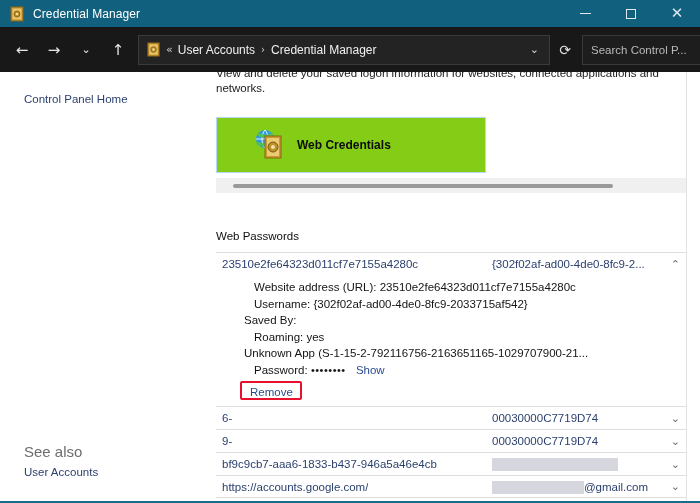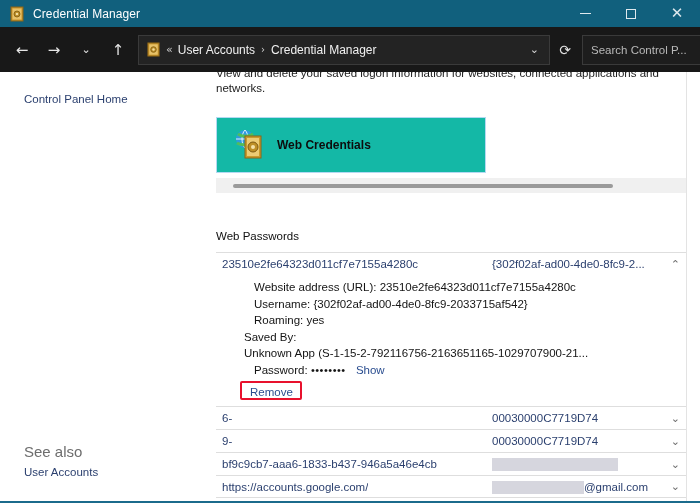--- a/index.html
+++ b/index.html
@@ -196,22 +196,23 @@
     width: 470px; height: 56px;
     display: flex;
   }
   .tab {
     height: 56px;
     display: flex; align-items: center;
     box-sizing: border-box;
   }
   .tab.web {
     width: 270px;
-    background: #14b8a6;
+    background: #84cc16;
     border: 1px solid #b4d9f2;
+    padding-left: 20px;
   }
   .tab.windows {
     width: 200px;
     background: #ffffff;
     border: 1px solid transparent;
   }
   .tab-ico {
     width: 36px; height: 34px;
     margin-left: 16px; margin-right: 8px;
     flex: 0 0 auto;
@@ -453,25 +454,25 @@
 
         <div class="cred-detail">
           <div class="detail-line">
             <span class="lbl">Website address (URL):</span>
             <span class="val">23510e2fe64323d011cf7e7155a4280c</span>
           </div>
           <div class="detail-line">
             <span class="lbl">Username:</span>
             <span class="val">{302f02af-ad00-4de0-8fc9-2033715af542}</span>
           </div>
+          <div class="detail-line">Saved By:</div>
           <div class="detail-line">
             <span class="lbl">Roaming:</span>
             <span class="val">yes</span>
           </div>
-          <div class="detail-line">Saved By:</div>
           <div class="detail-line">Unknown App (S-1-15-2-792116756-2163651165-1029707900-21...</div>
           <div class="detail-line">
             <span class="lbl">Password:</span>
             <span class="dots">••••••••</span>
             <span class="show-link">Show</span>
           </div>
           <div class="remove-wrap">
             <span class="remove-link">Remove</span>
             <span class="red-box"></span>
           </div>

